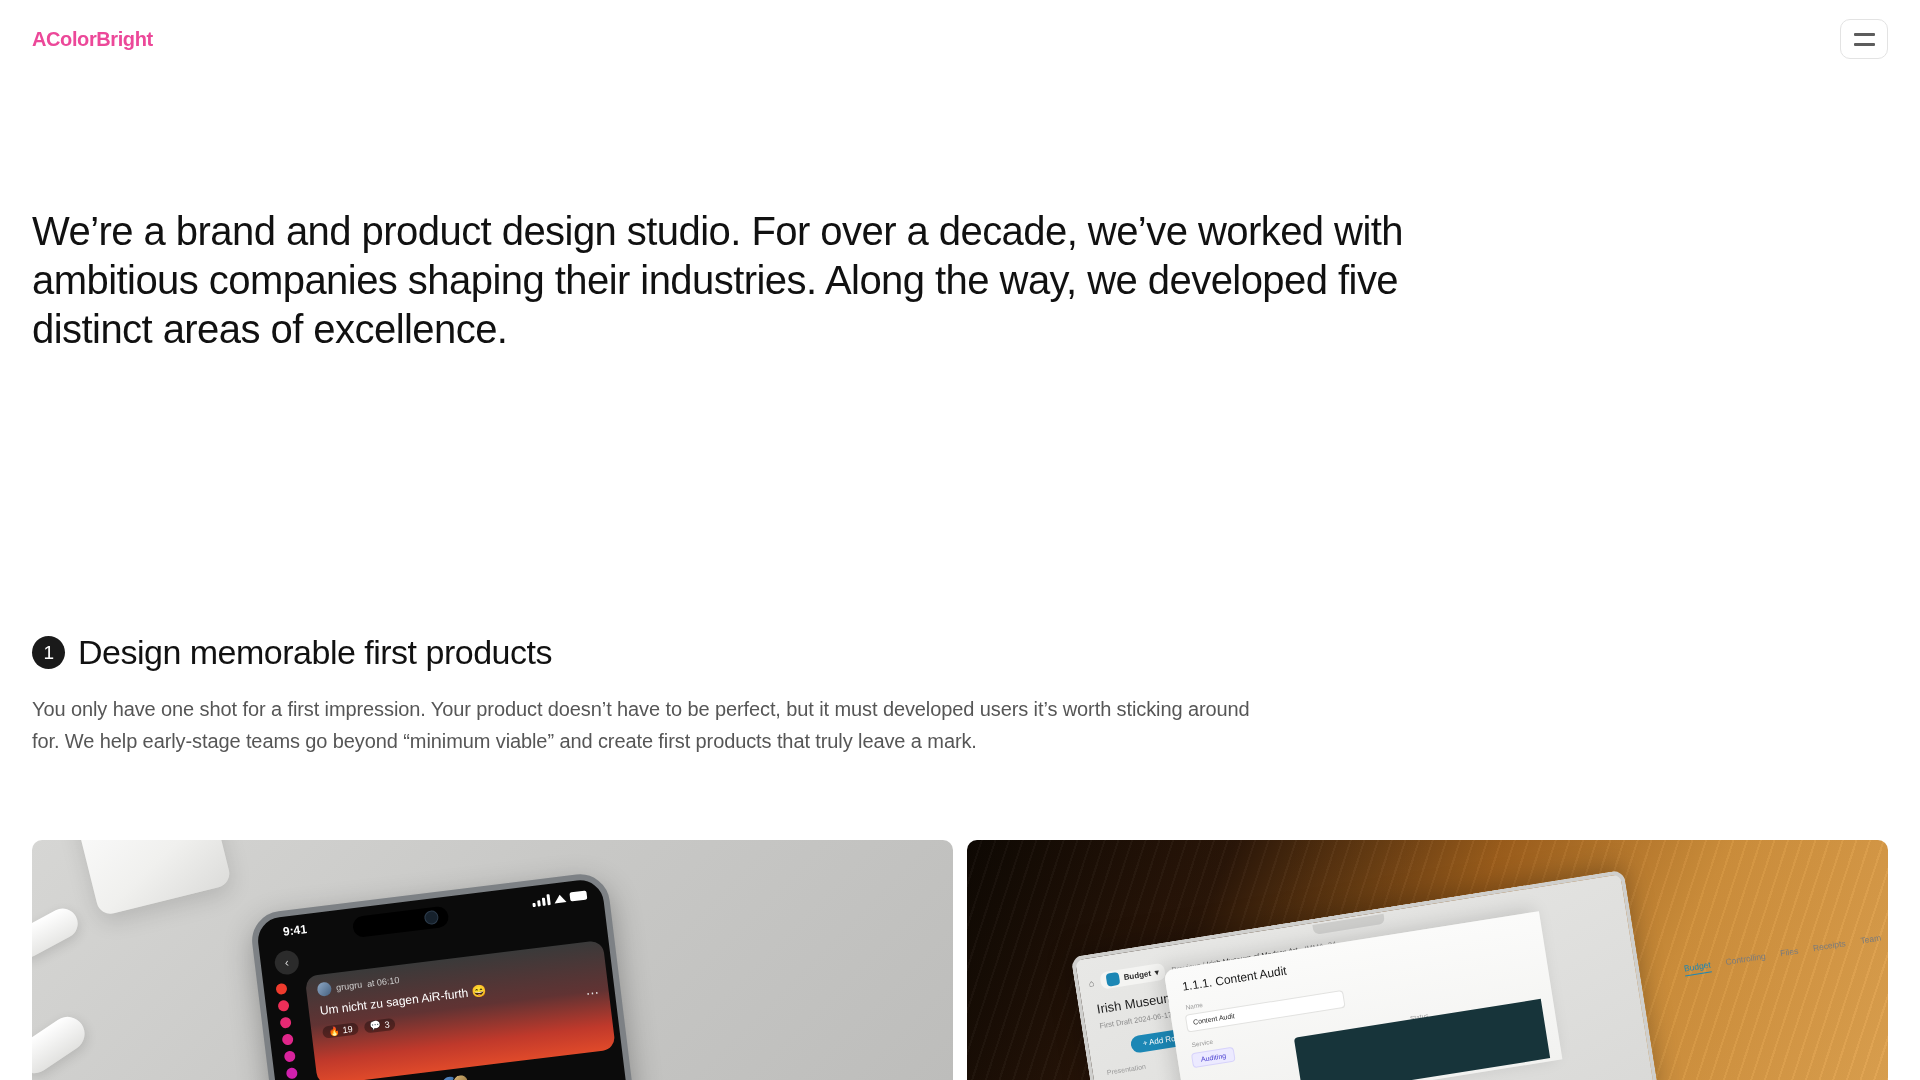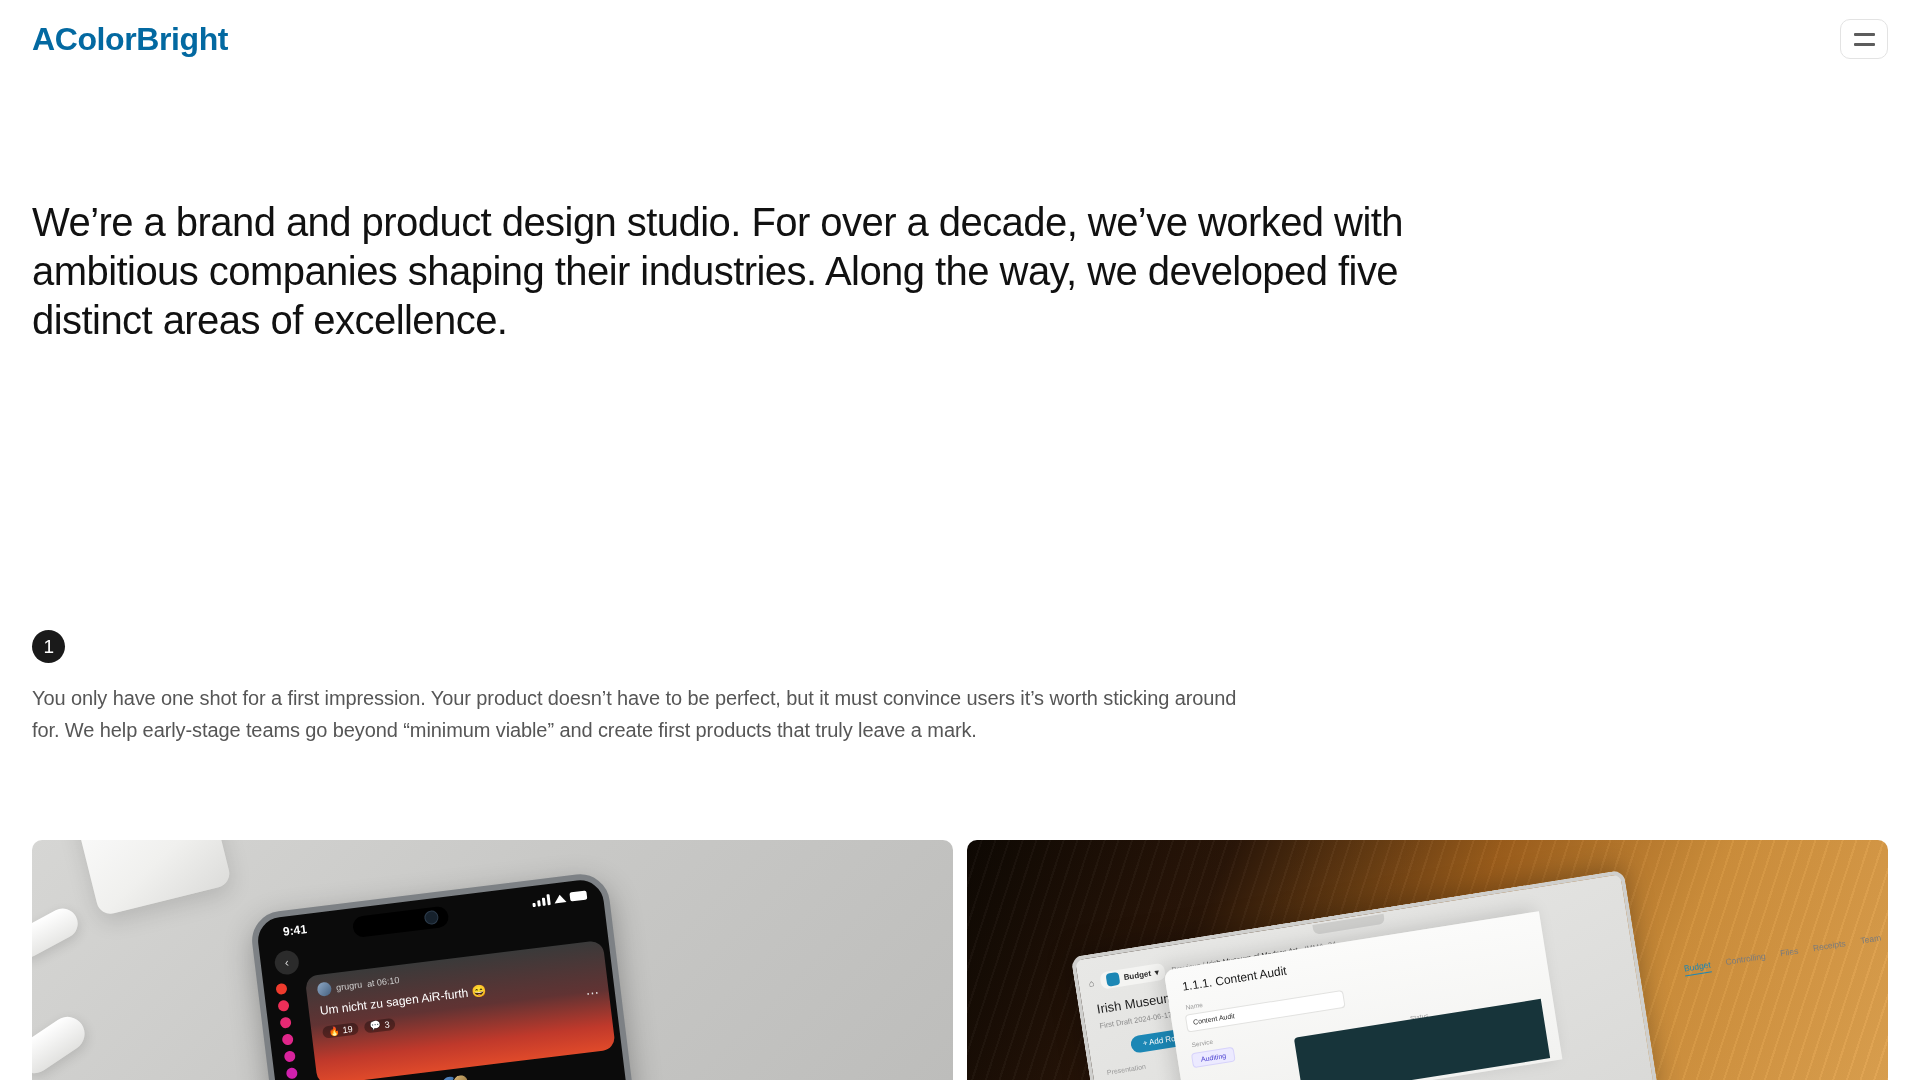--- a/index.html
+++ b/index.html
@@ -11,34 +11,34 @@
   }
   .page { position:relative; width:1920px; height:1080px; background:#fff; }
 
   
   .header {
     position:absolute; top:0; left:0; width:1920px; height:78px;
     display:flex; align-items:center; justify-content:space-between;
     padding:0 32px;
   }
   .logo {
-    font-size:32px; font-weight:700; color:#0369a1;
+    font-size:20px; font-weight:700; color:#ec4899;
     letter-spacing:-0.4px; line-height:1;
     font-family:"Liberation Sans", sans-serif;
   }
   .menu-btn {
     width:48px; height:40px; border:1px solid #e3e3e3; border-radius:10px;
     background:#fff; display:flex; flex-direction:column;
     align-items:center; justify-content:center; gap:7px; cursor:pointer;
   }
   .menu-btn .bar { width:21px; height:3px; background:#5c5c5c; border-radius:1px; }
 
   
   .hero {
-    position:absolute; left:32px; top:198px; width:1400px;
+    position:absolute; left:32px; top:207px; width:1400px;
   }
   .hero-heading {
     font-size:40px; line-height:49px; font-weight:400;
     color:#111111; letter-spacing:-0.55px;
     font-family:"Liberation Sans", sans-serif;
   }
 
   
   .section { position:absolute; left:32px; top:630px; width:1300px; }
   .section-heading {
@@ -323,22 +323,23 @@
     </div>
   </div>
 
   <div class="hero">
     <h1 class="hero-heading">We’re a brand and product design studio. For over a decade, we’ve worked with ambitious companies shaping their industries. Along the way, we developed five distinct areas of excellence.</h1>
   </div>
 
   <div class="section">
     <div class="section-heading">
       <span class="badge">1</span>
+      <span>Design memorable first products</span>
     </div>
-    <p class="section-body">You only have one shot for a first impression. Your product doesn’t have to be perfect, but it must convince users it’s worth sticking around for. We help early-stage teams go beyond “minimum viable” and create first products that truly leave a mark.</p>
+    <p class="section-body">You only have one shot for a first impression. Your product doesn’t have to be perfect, but it must developed users it’s worth sticking around for. We help early-stage teams go beyond “minimum viable” and create first products that truly leave a mark.</p>
   </div>
 
   <div class="cards">
 
     <div class="card c1">
       <div class="airpod-case"></div>
       <div class="airpod-a"></div>
       <div class="airpod-b"></div>
 
       <div class="phone1">

